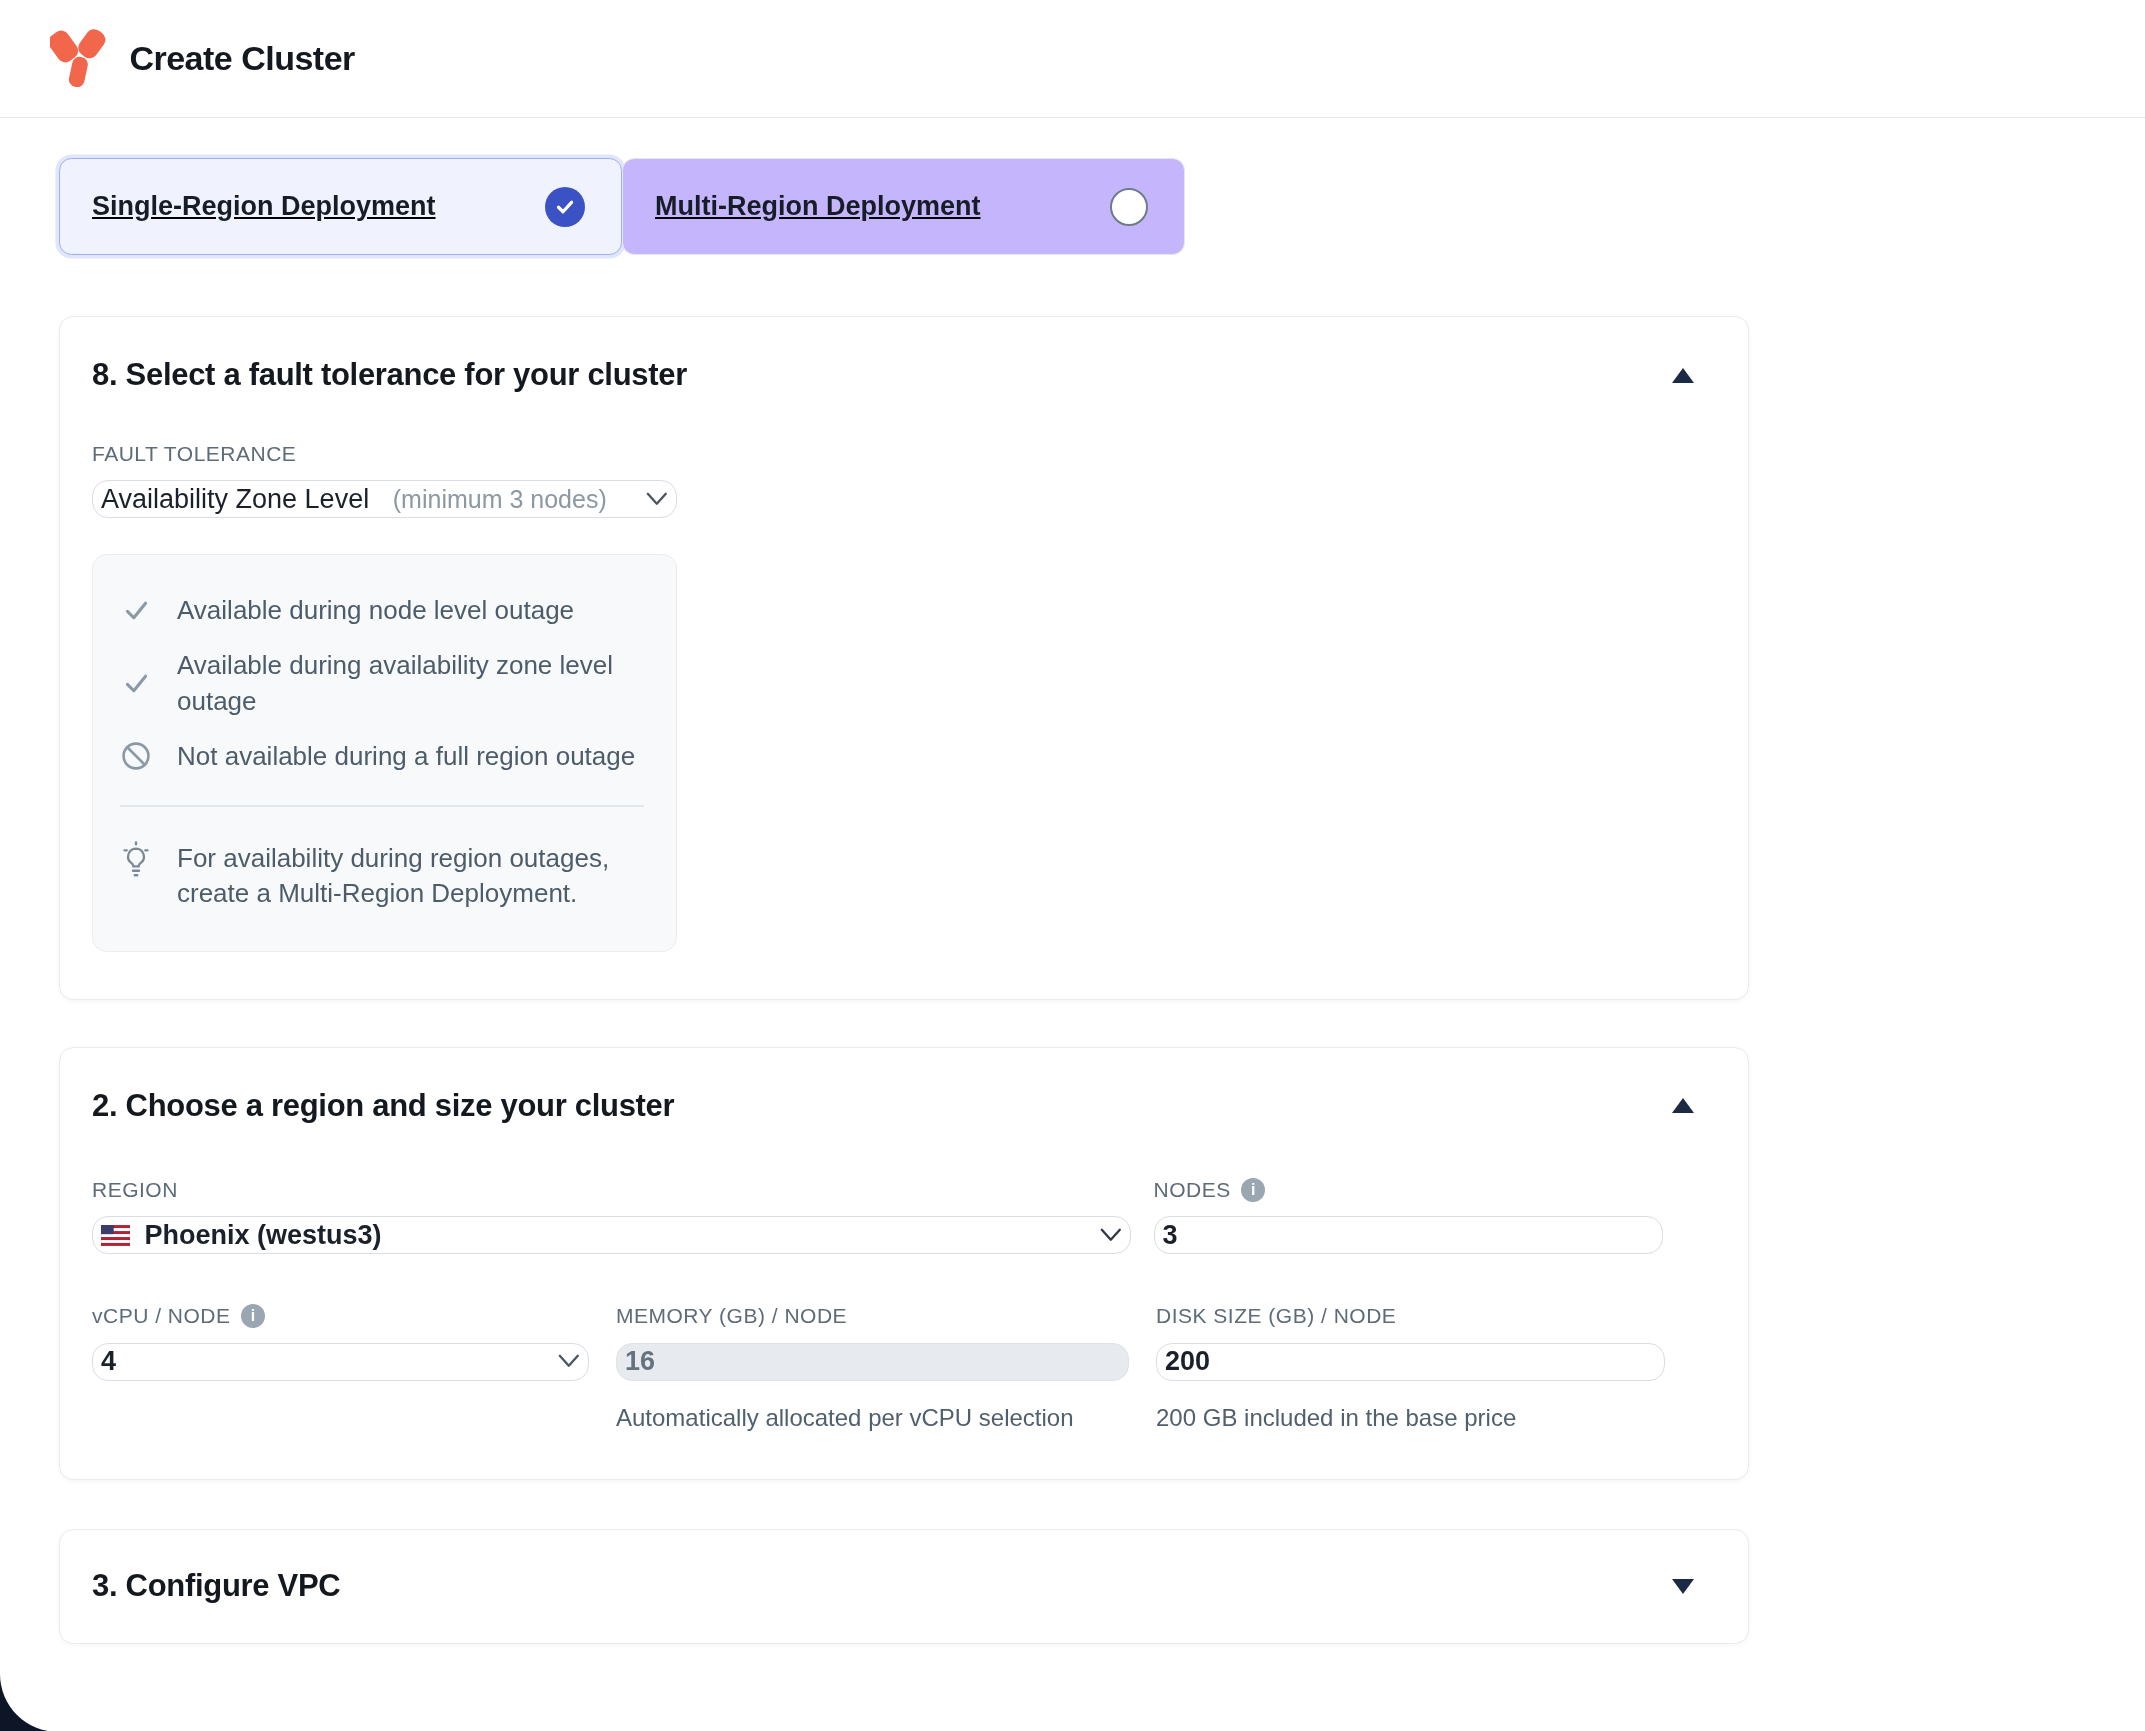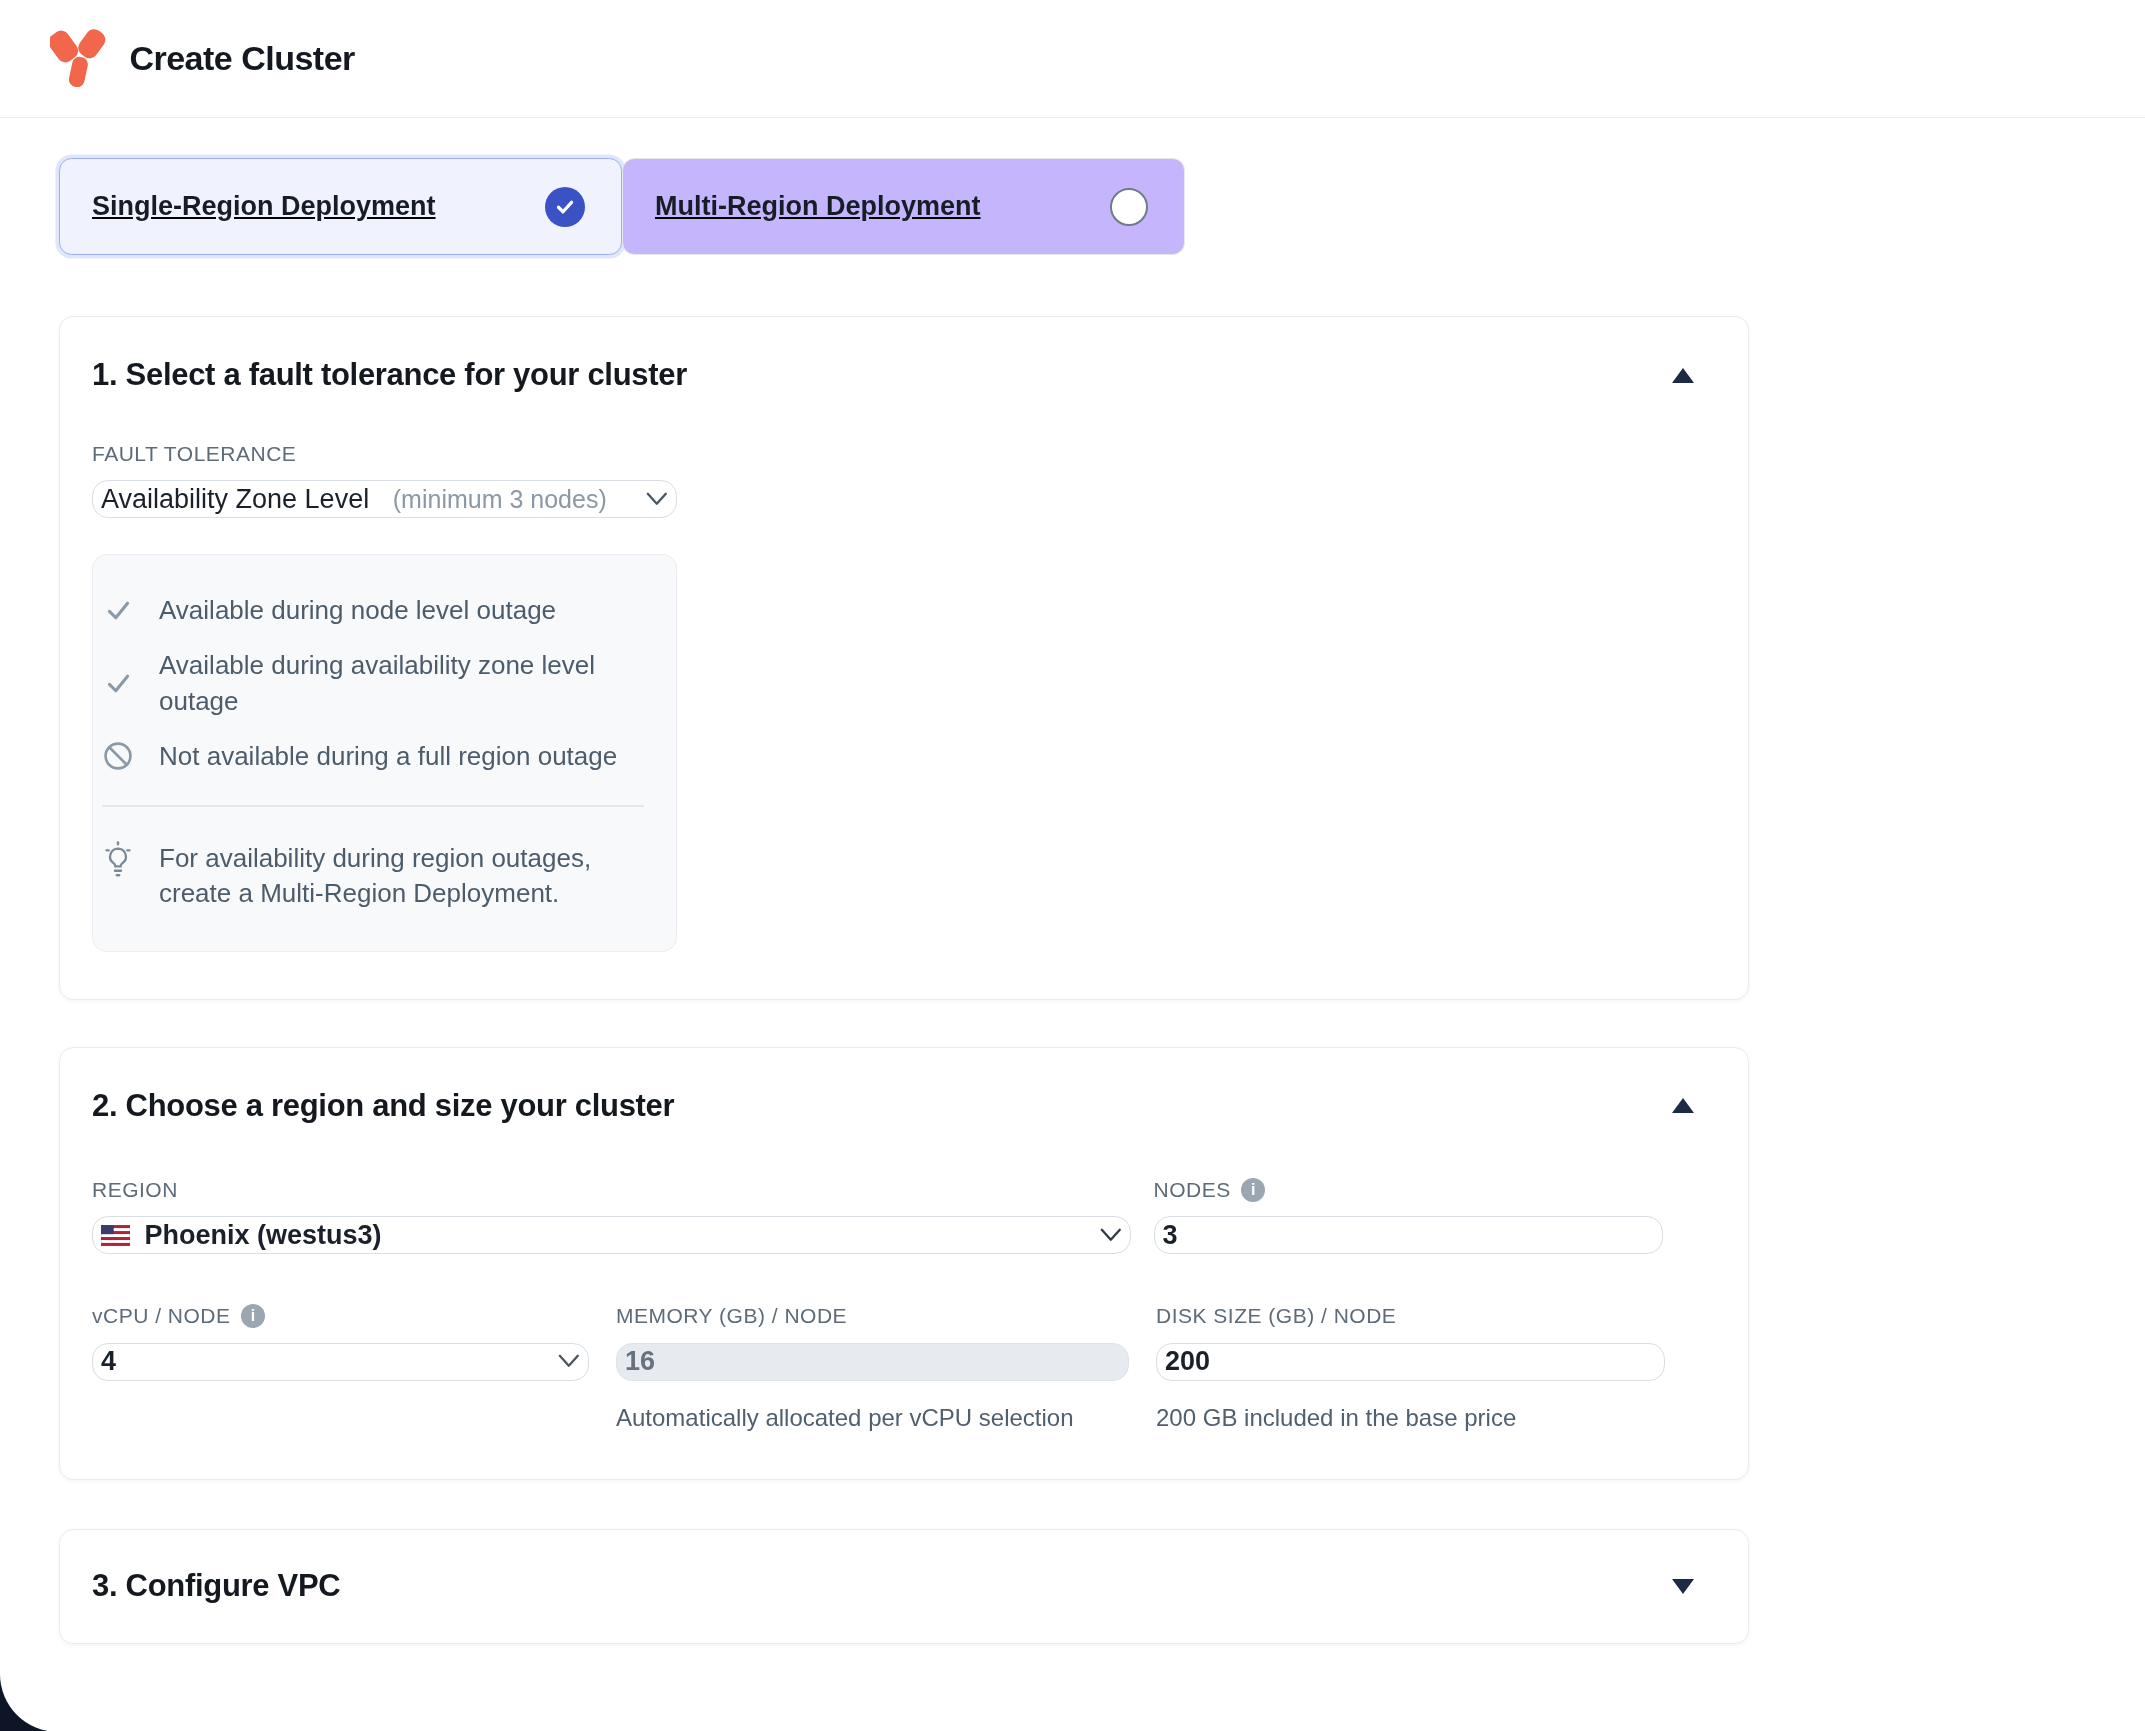--- a/index.html
+++ b/index.html
@@ -89,21 +89,21 @@
   }
   .chev{margin-left:auto;flex:0 0 auto;display:flex;}
   .select .value{white-space:nowrap;}
   
   .ft-label{margin-top:49px;}
   .ft-select{width:585px;margin-top:14.4px;}
   .ft-hint{margin-left:auto;color:#8C98A4;font-size:25px;margin-right:16px;white-space:nowrap;}
   .info-box{
     box-sizing:border-box;margin-top:36px;width:585px;
     background:#F7F9FA;border:1.8px solid #EAEEF2;border-radius:14.4px;
-    padding:38px 32px 40px 9px;
+    padding:38px 32px 40px 27px;
   }
   .avail-row{display:flex;align-items:center;gap:25px;margin-bottom:20px;}
   .avail-row:nth-child(3){margin-bottom:0;}
   .icon-cell{width:32px;display:flex;justify-content:center;flex:0 0 auto;}
   .avail-text,.tip-text{font-size:26px;color:#4D5C6B;line-height:1.35;}
   .ibox-divider{height:1.8px;background:#E3E8EC;margin:31px 0 34px;}
   .tip-row{display:flex;gap:25px;align-items:flex-start;}
   .tip-text{width:493px;}
   
   .row1{display:grid;grid-template-columns:1039px 509px;column-gap:22.5px;margin-top:54px;}
@@ -144,21 +144,21 @@
       <div class="option-card">
         <span class="option-label">Multi-Region Deployment</span>
         <span class="option-control">
           <span class="radio-circle"></span>
         </span>
       </div>
     </div>
 
     <div class="section-card s1">
       <div class="section-head">
-        <span class="section-title">1. Select a fault tolerance for your cluster</span>
+        <span class="section-title">8. Select a fault tolerance for your cluster</span>
         <button class="collapse-btn" aria-label="collapse">
           <span class="tri-up"></span>
         </button>
       </div>
 
       <div class="field-label ft-label">FAULT TOLERANCE</div>
 
       <div class="select ft-select">
         <span class="value">Availability Zone Level</span>
         <span class="ft-hint">(minimum 3 nodes)</span>

